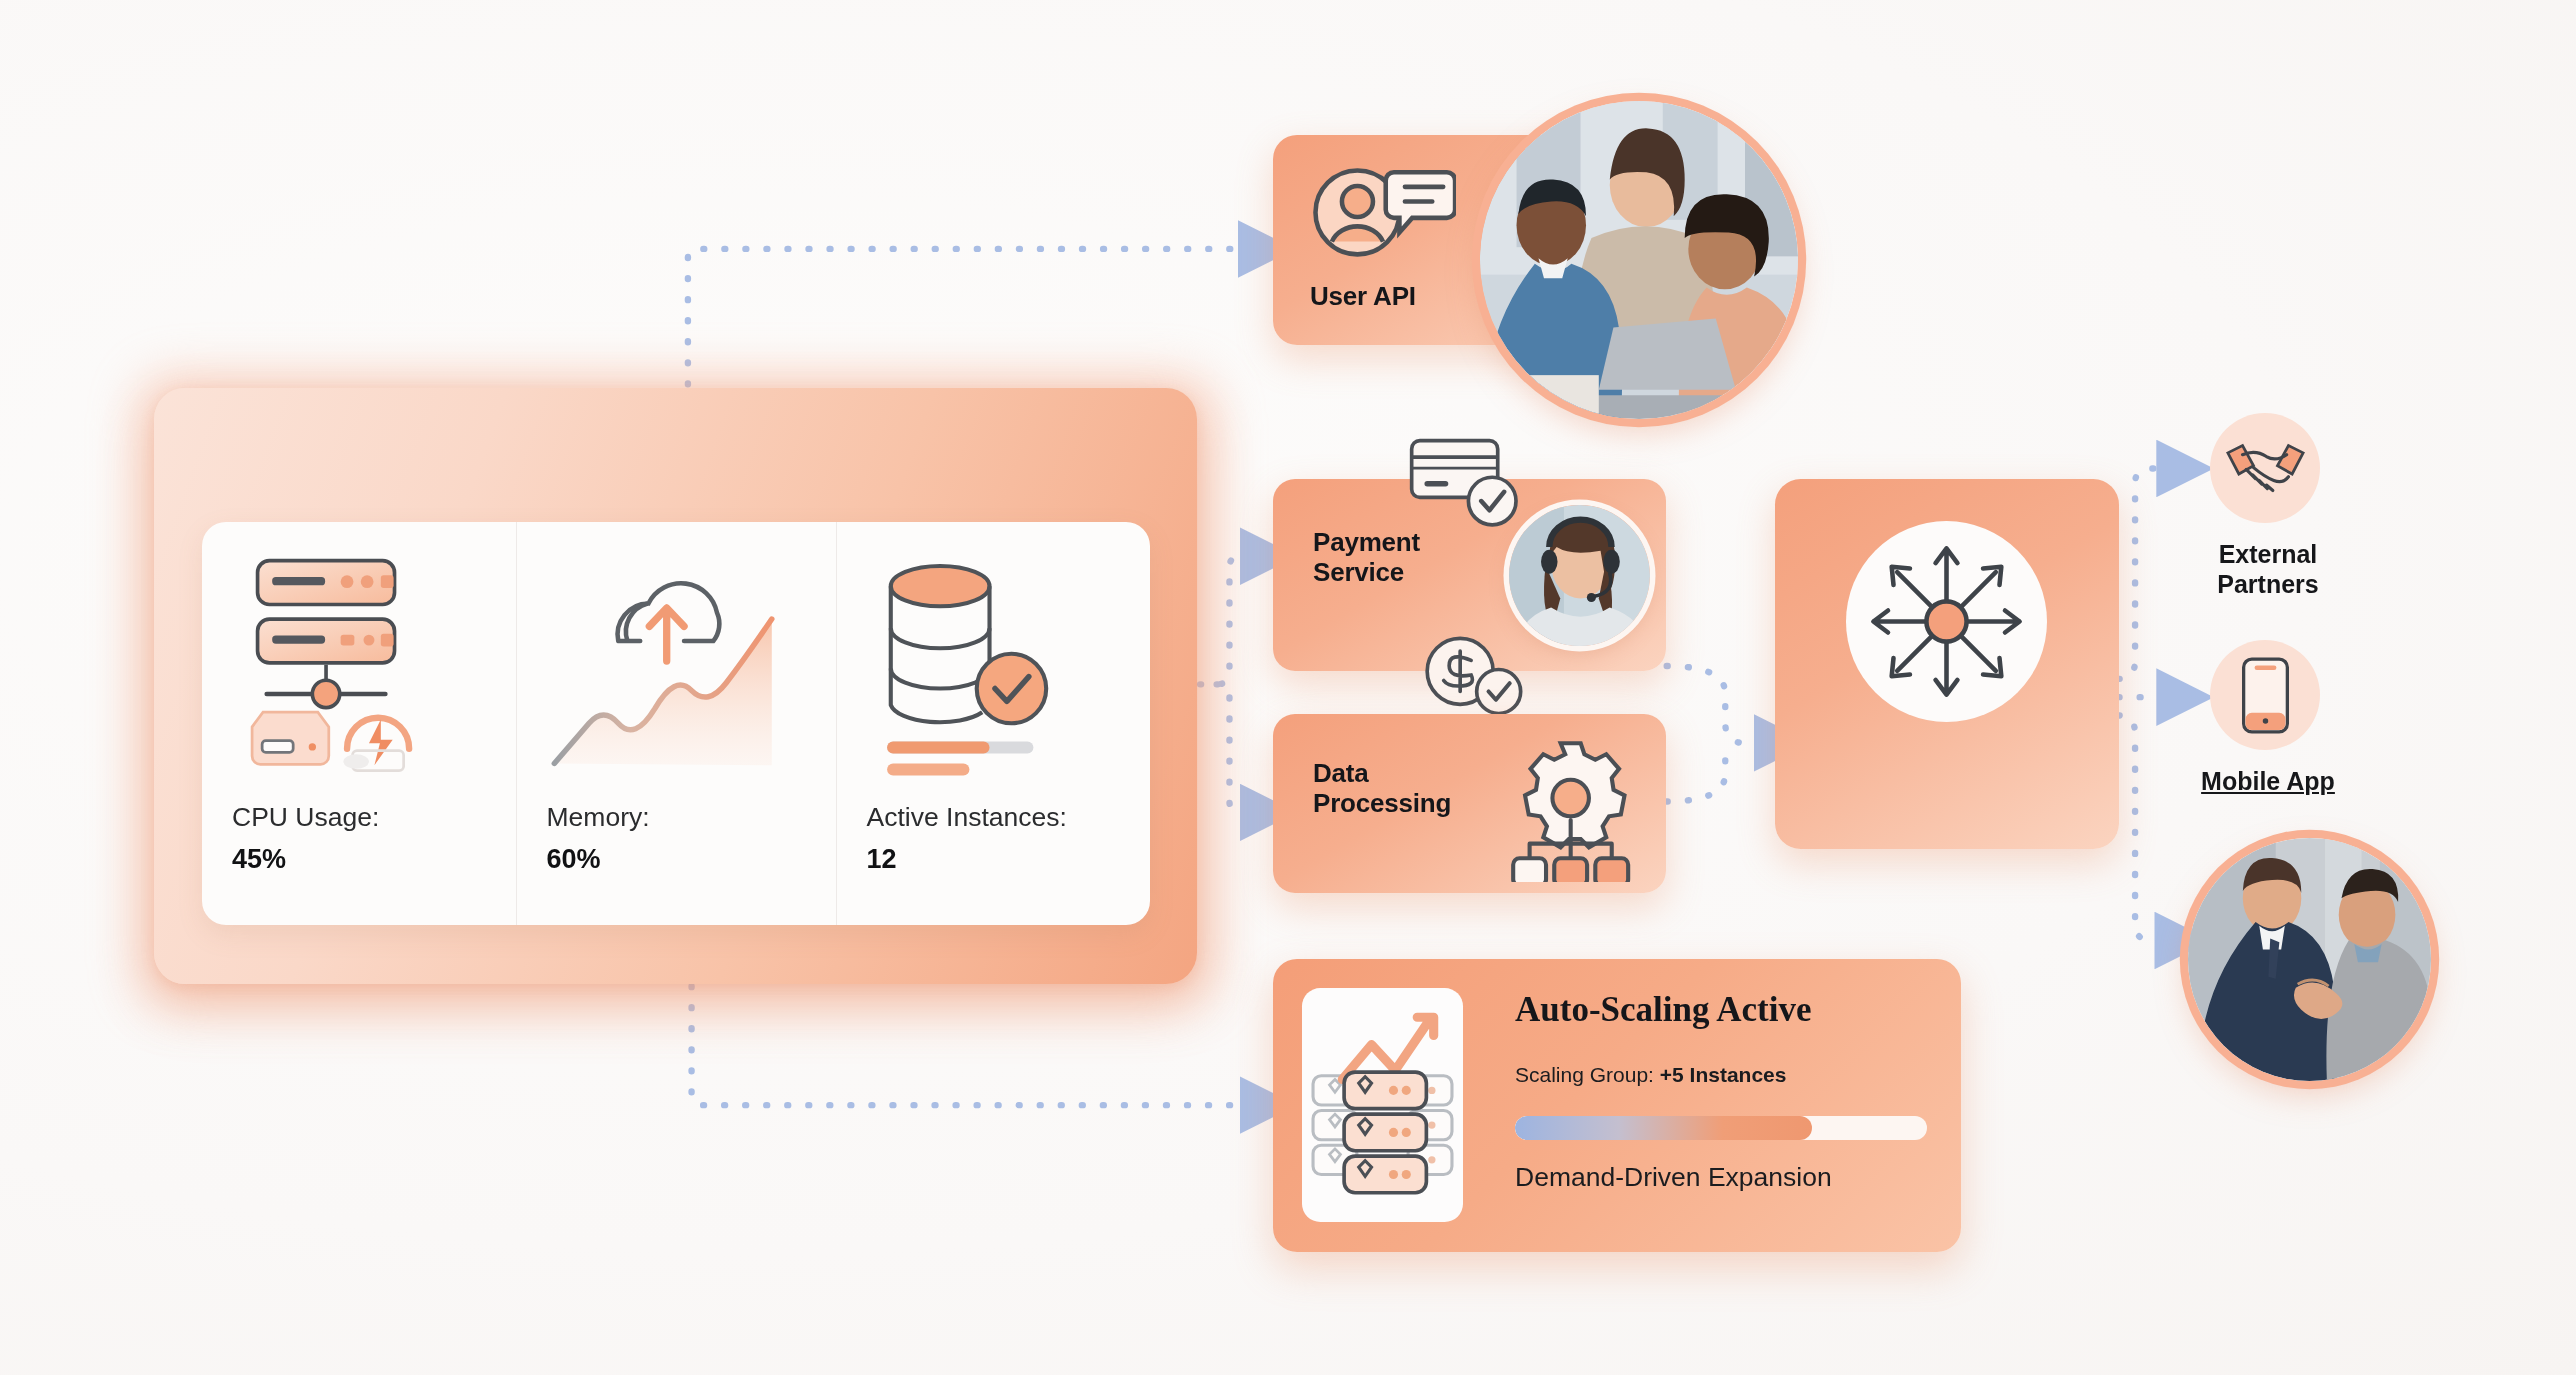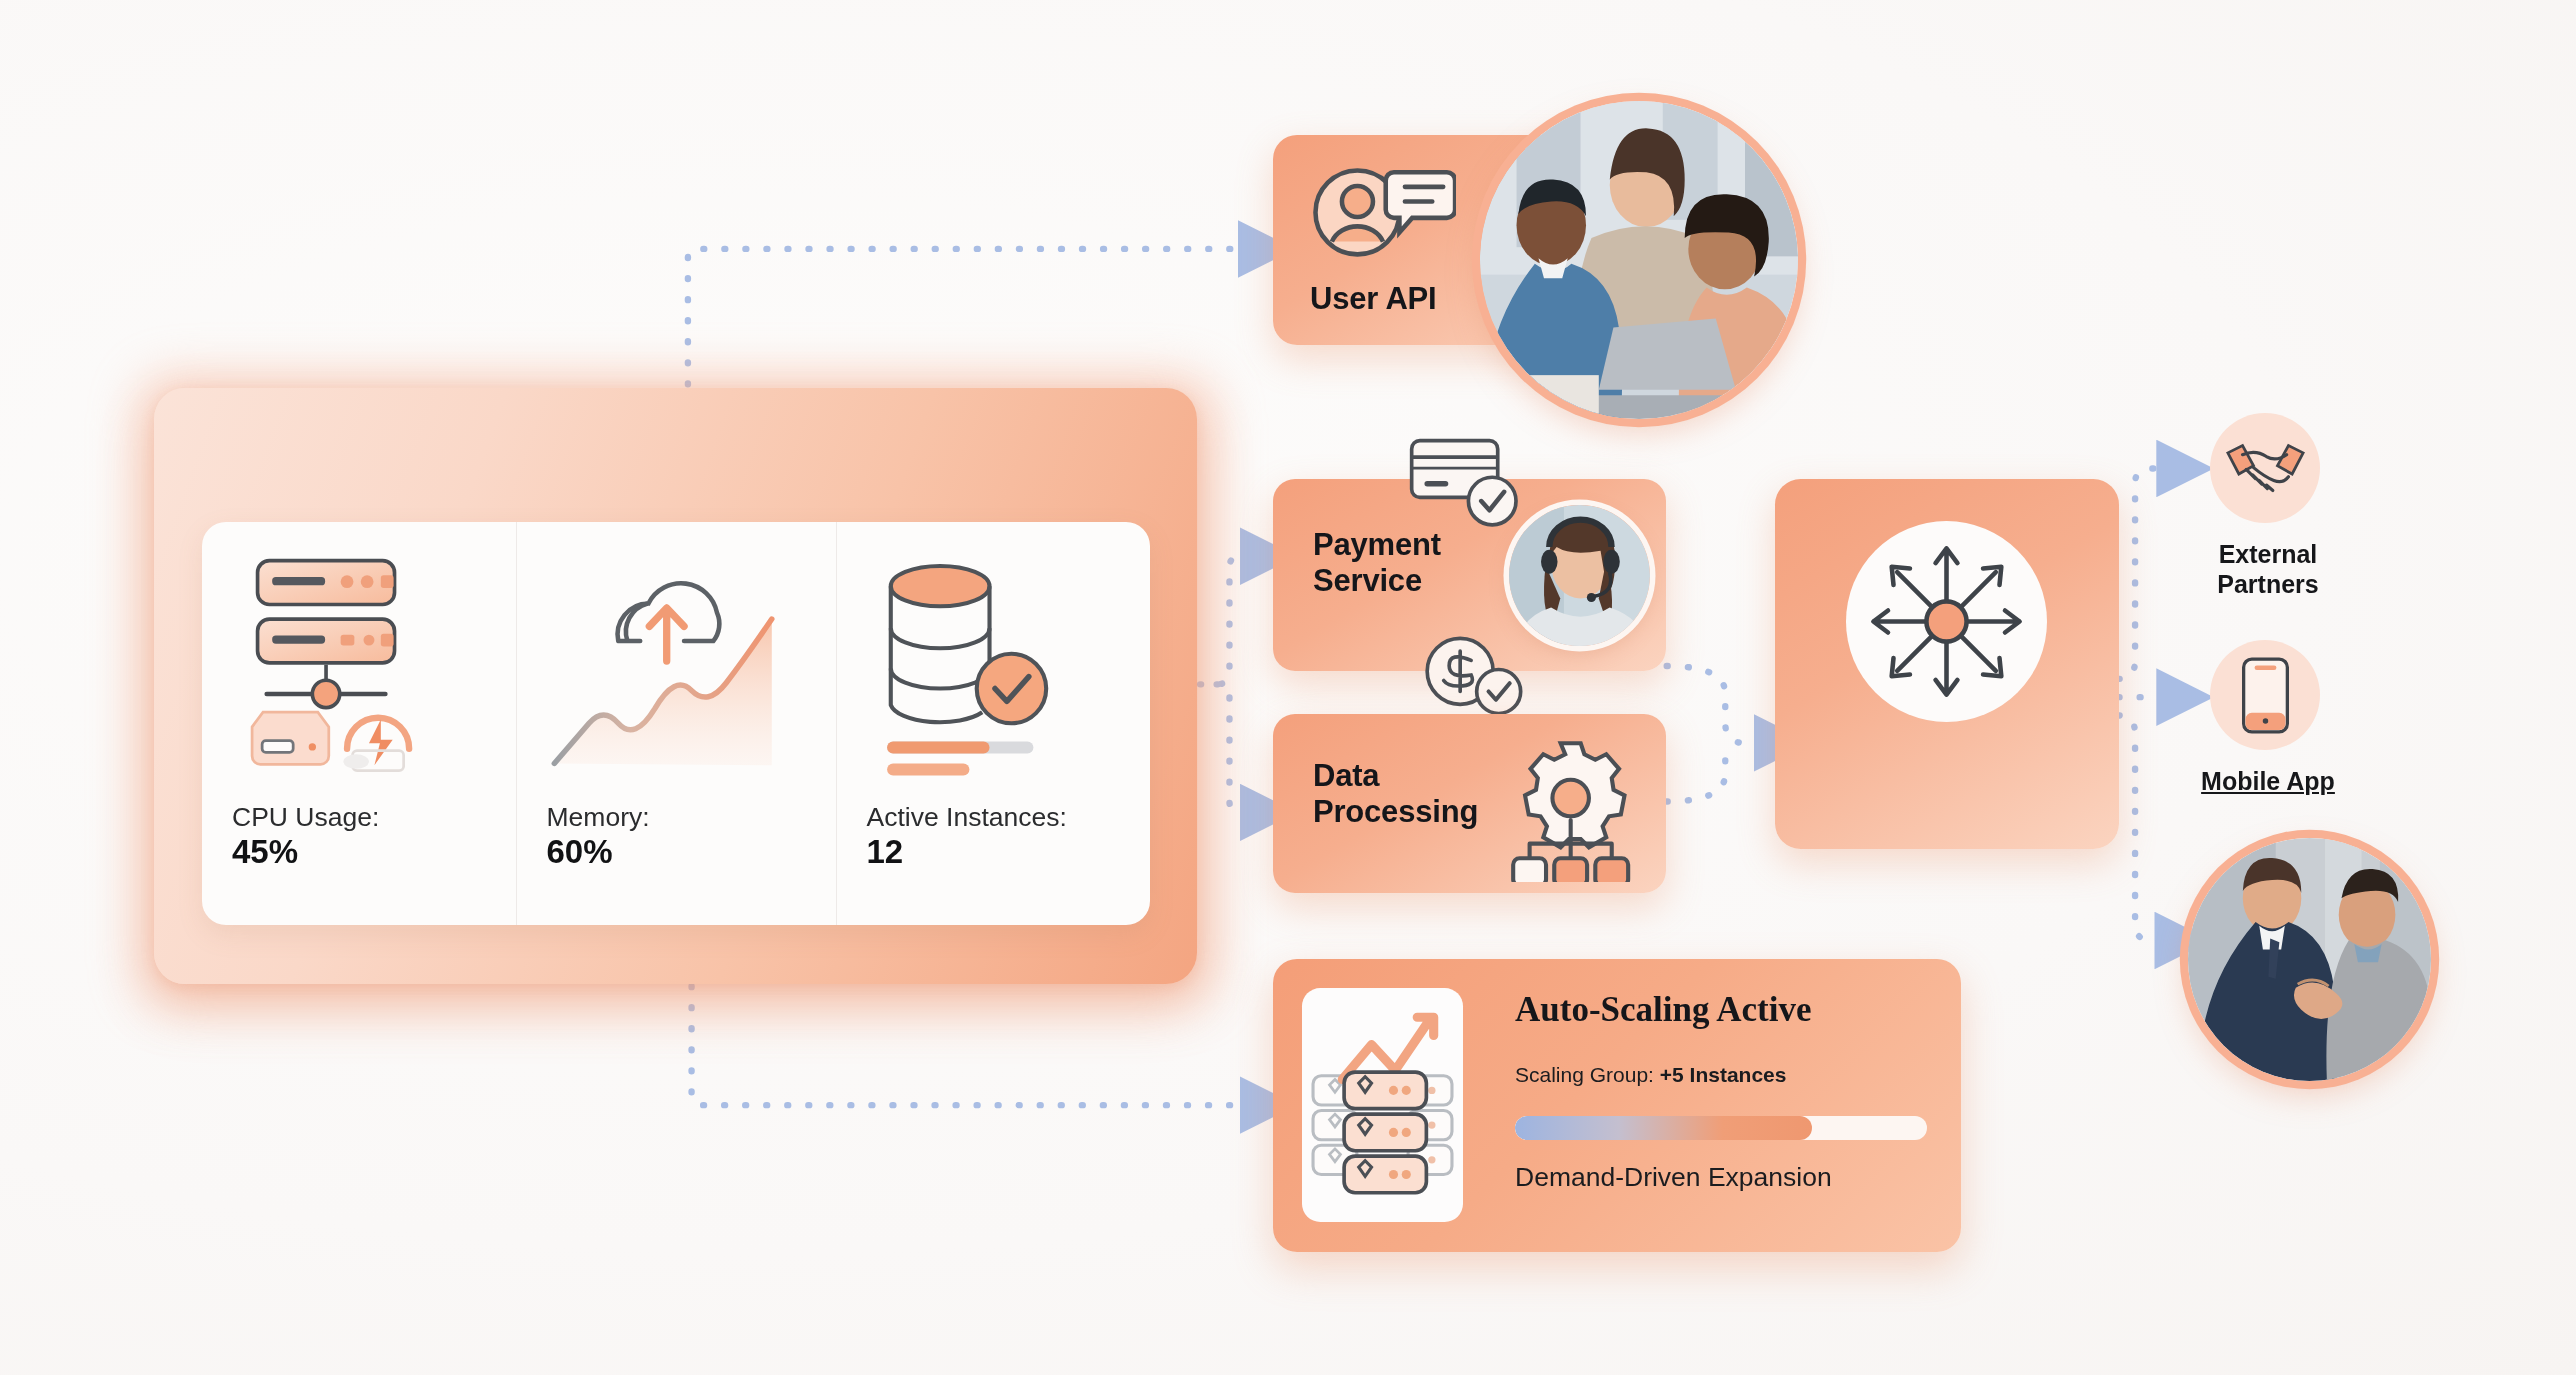--- a/index.html
+++ b/index.html
@@ -33,29 +33,29 @@
   #dash-inner {
     position:absolute; left:48px; top:134px; width:948px; height:403px;
     background:#fdfcfb; border-radius:24px;
     box-shadow: 0 9.1px 25.6px rgba(180,120,95,.13);
     display:flex;
   }
   .stat { flex:1; position:relative; padding:31px 24px 0 30px; }
   .stat + .stat { border-left: 1.4px solid #eeeae8; }
   .stat-art { height:247px; position:relative; }
   .stat-label { font-size:26.5px; color:#2b2c2e; margin-top:1.8px; }
-  .stat-value { font-size:33px; font-weight:bold; color:#111214; }
+  .stat-value { font-size:27px; font-weight:bold; color:#111214; margin-top:11px; }
 
   
   .node {
     background: linear-gradient(150deg, #f4a07c 0%, #f6ae8e 42%, #fbd4c0 100%);
     box-shadow: 0 14.6px 37px rgba(235,146,103,.30);
     z-index: 4;
   }
-  .node-title { position:absolute; font-size:31px; font-weight:bold; color:#15161a;
+  .node-title { position:absolute; font-size:26px; font-weight:bold; color:#15161a;
                 line-height:1.16; letter-spacing:-0.2px; }
 
   
   .photo { position:absolute; border-radius:50%; z-index:6; overflow:hidden;
            box-shadow: 0 0 0 8.2px #f8b093, 0 12.8px 33px rgba(230,135,95,.35); }
   .photo svg { display:block; }
 
   
   .dest-ico { position:absolute; border-radius:50%; background:#fbe0d4; z-index:5;
               display:flex; align-items:center; justify-content:center; }

